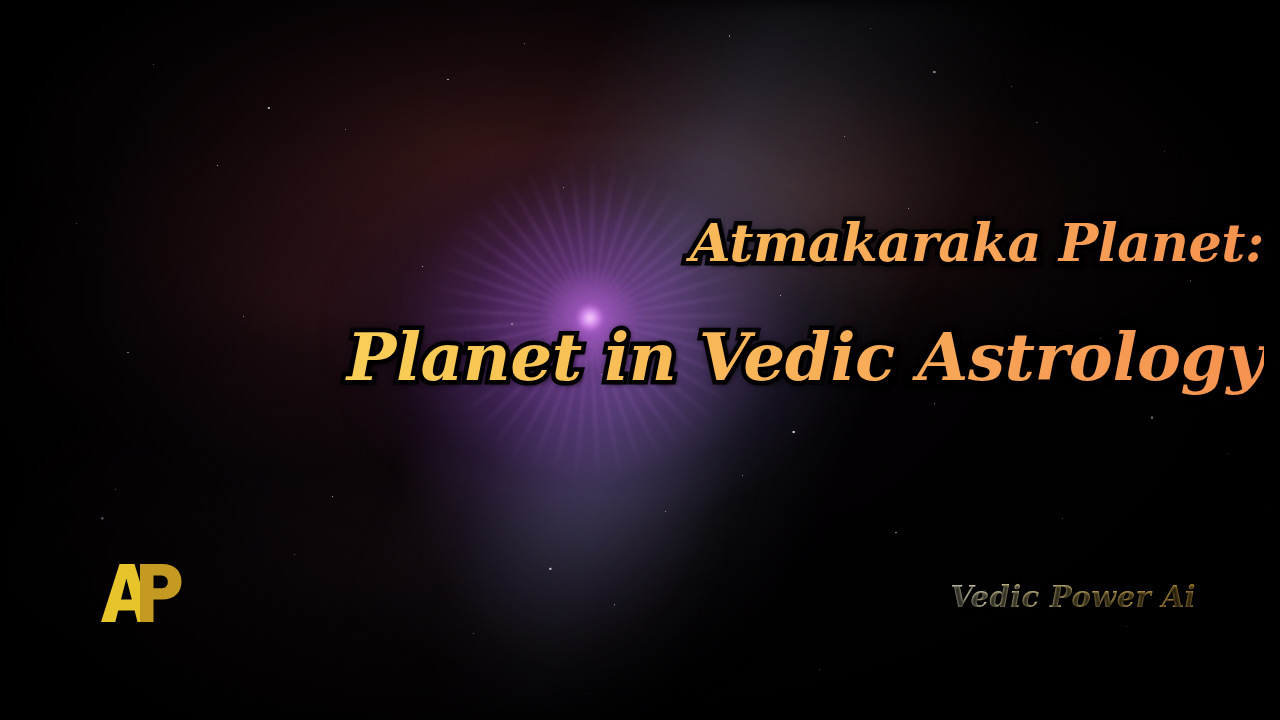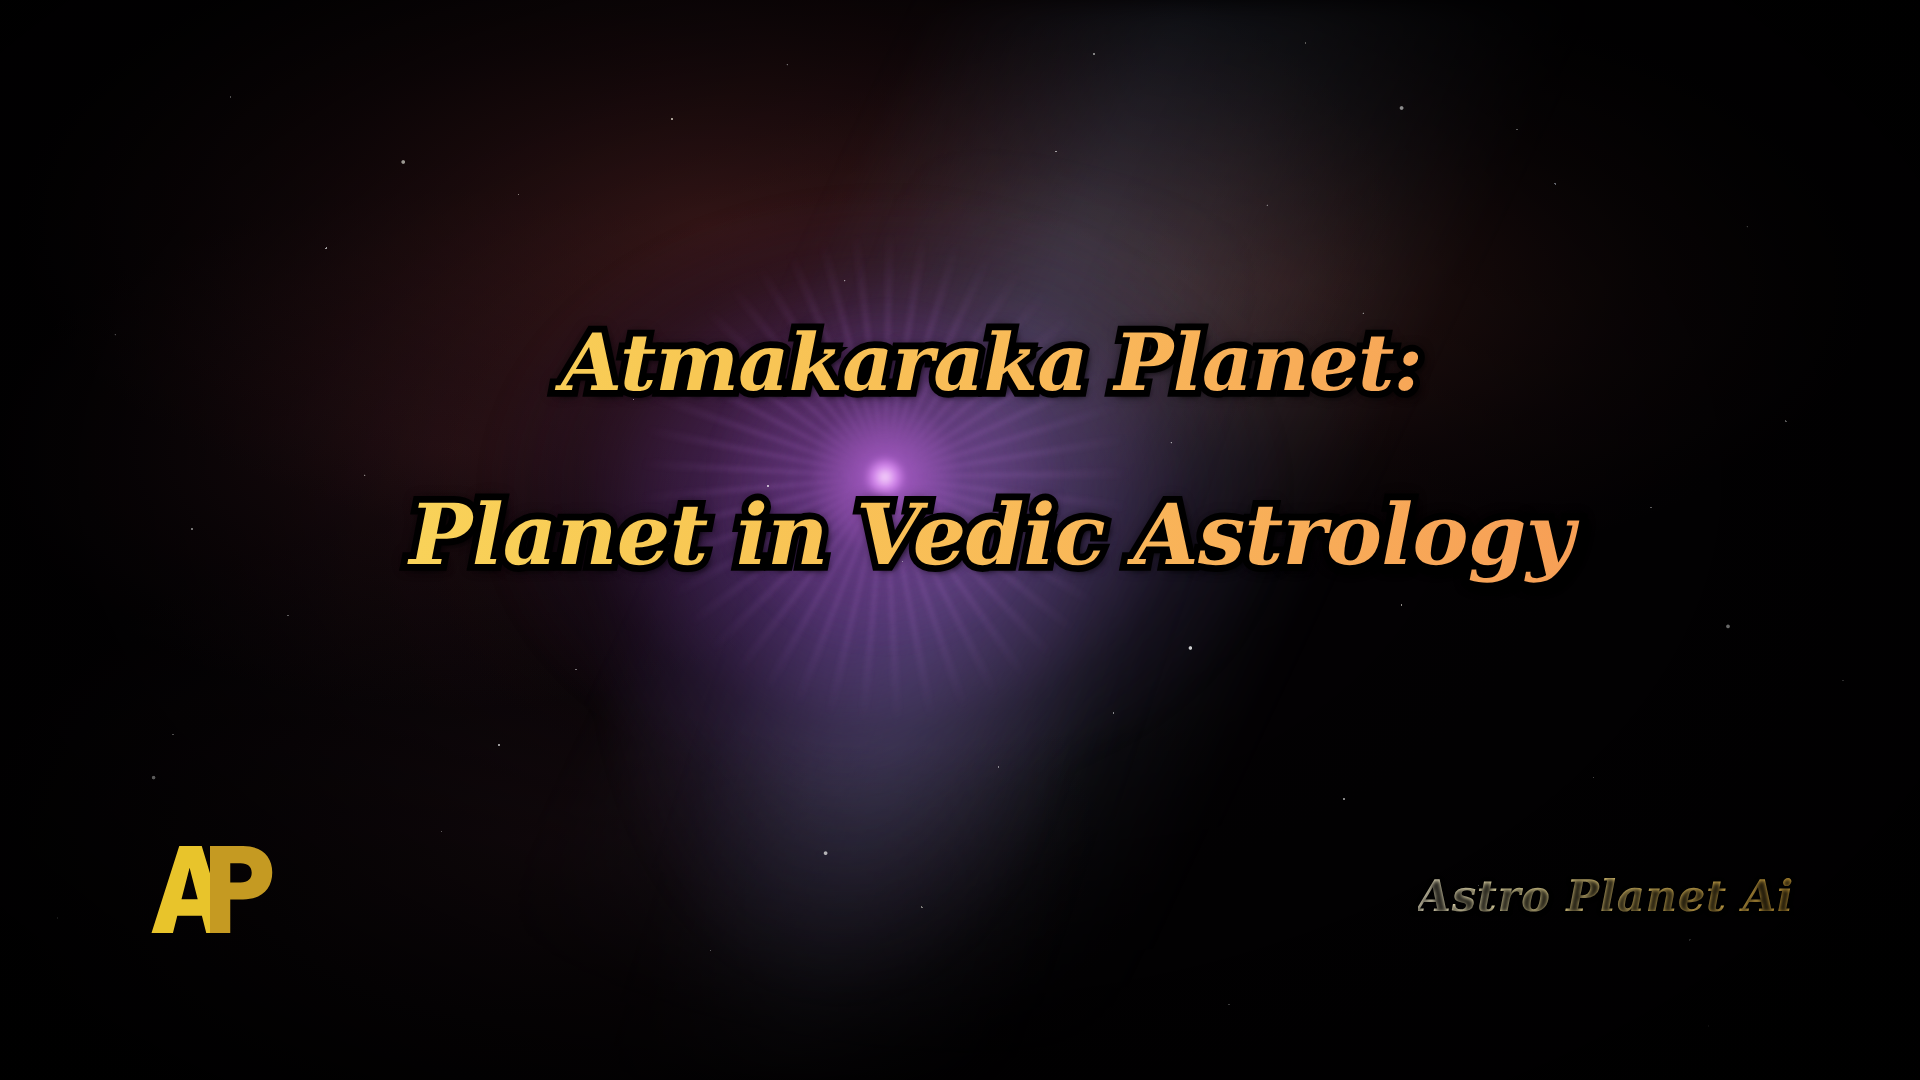--- a/index.html
+++ b/index.html
@@ -136,23 +136,23 @@
       radial-gradient(2px 2px at 21% 15%, rgba(255,250,238,.95) 45%, rgba(255,255,255,.20) 70%, transparent 78%),
       radial-gradient(2px 2px at 90% 58%, rgba(255,255,255,.90) 45%, rgba(255,255,255,.18) 70%, transparent 78%),
       radial-gradient(2px 2px at 43% 79%, rgba(255,255,255,.88) 45%, rgba(255,255,255,.18) 70%, transparent 78%),
       radial-gradient(2px 2px at 8%  72%, rgba(255,255,255,.82) 45%, transparent 72%),
       radial-gradient(2px 2px at 62% 60%, rgba(255,255,255,.80) 45%, transparent 72%);
   }
 
   
   #title-block {
     position:absolute;
-    left:0; right:3px;
+    left:0; right:16px;
     top:186px;
-    text-align:center;
+    text-align:right;
     z-index:20;
     margin-left:45px;
   }
 
   .title-line {
     position:relative;
     display:block;
     font-family:"DejaVu Serif", "Liberation Serif", serif;
     font-weight:bold;
     font-style:italic;
@@ -238,33 +238,33 @@
   <div class="bg-layer vignette"></div>
 
   <div id="title-block">
 
     <div class="title-line l1" style="font-size: 52.5px;">
       <span class="stroke">Atmakaraka Planet:</span>
       <span class="fill">Atmakaraka Planet:</span>
     </div>
 
 
-    <div class="title-line l3" style="font-size: 56px;">
+    <div class="title-line l3" style="font-size: 66px;">
       <span class="stroke">Planet in Vedic Astrology</span>
       <span class="fill">Planet in Vedic Astrology</span>
     </div>
 
   </div>
 
   <div id="logo">
     <svg width="92" height="62" viewBox="0 0 92 62" xmlns="http://www.w3.org/2000/svg">
 
       <path d="M23.5 2 L38.5 2 L56 60 L41.5 60 L38.6 48.5 L22.2 48.5 L19.3 60 L5 60 Z
                M25.0 37.5 L35.8 37.5 L30.4 16.5 Z" fill="#E8C42B"></path>
 
       <path d="M44 2 L66 2 C78.5 2 85.5 9 85.5 19.6 C85.5 30.4 78.5 37.6 66 37.6 L57.5 37.6 L57.5 60 L44 60 Z
                M57.5 13.5 L57.5 26.3 L64.4 26.3 C69.3 26.3 71.8 23.9 71.8 19.9 C71.8 15.9 69.3 13.5 64.4 13.5 Z" fill="#C59A22"></path>
     </svg>
   </div>
 
-  <div id="brand">Astro Planet Ai</div>
+  <div id="brand">Vedic Power Ai</div>
 
 </div>
 
 </body></html>

